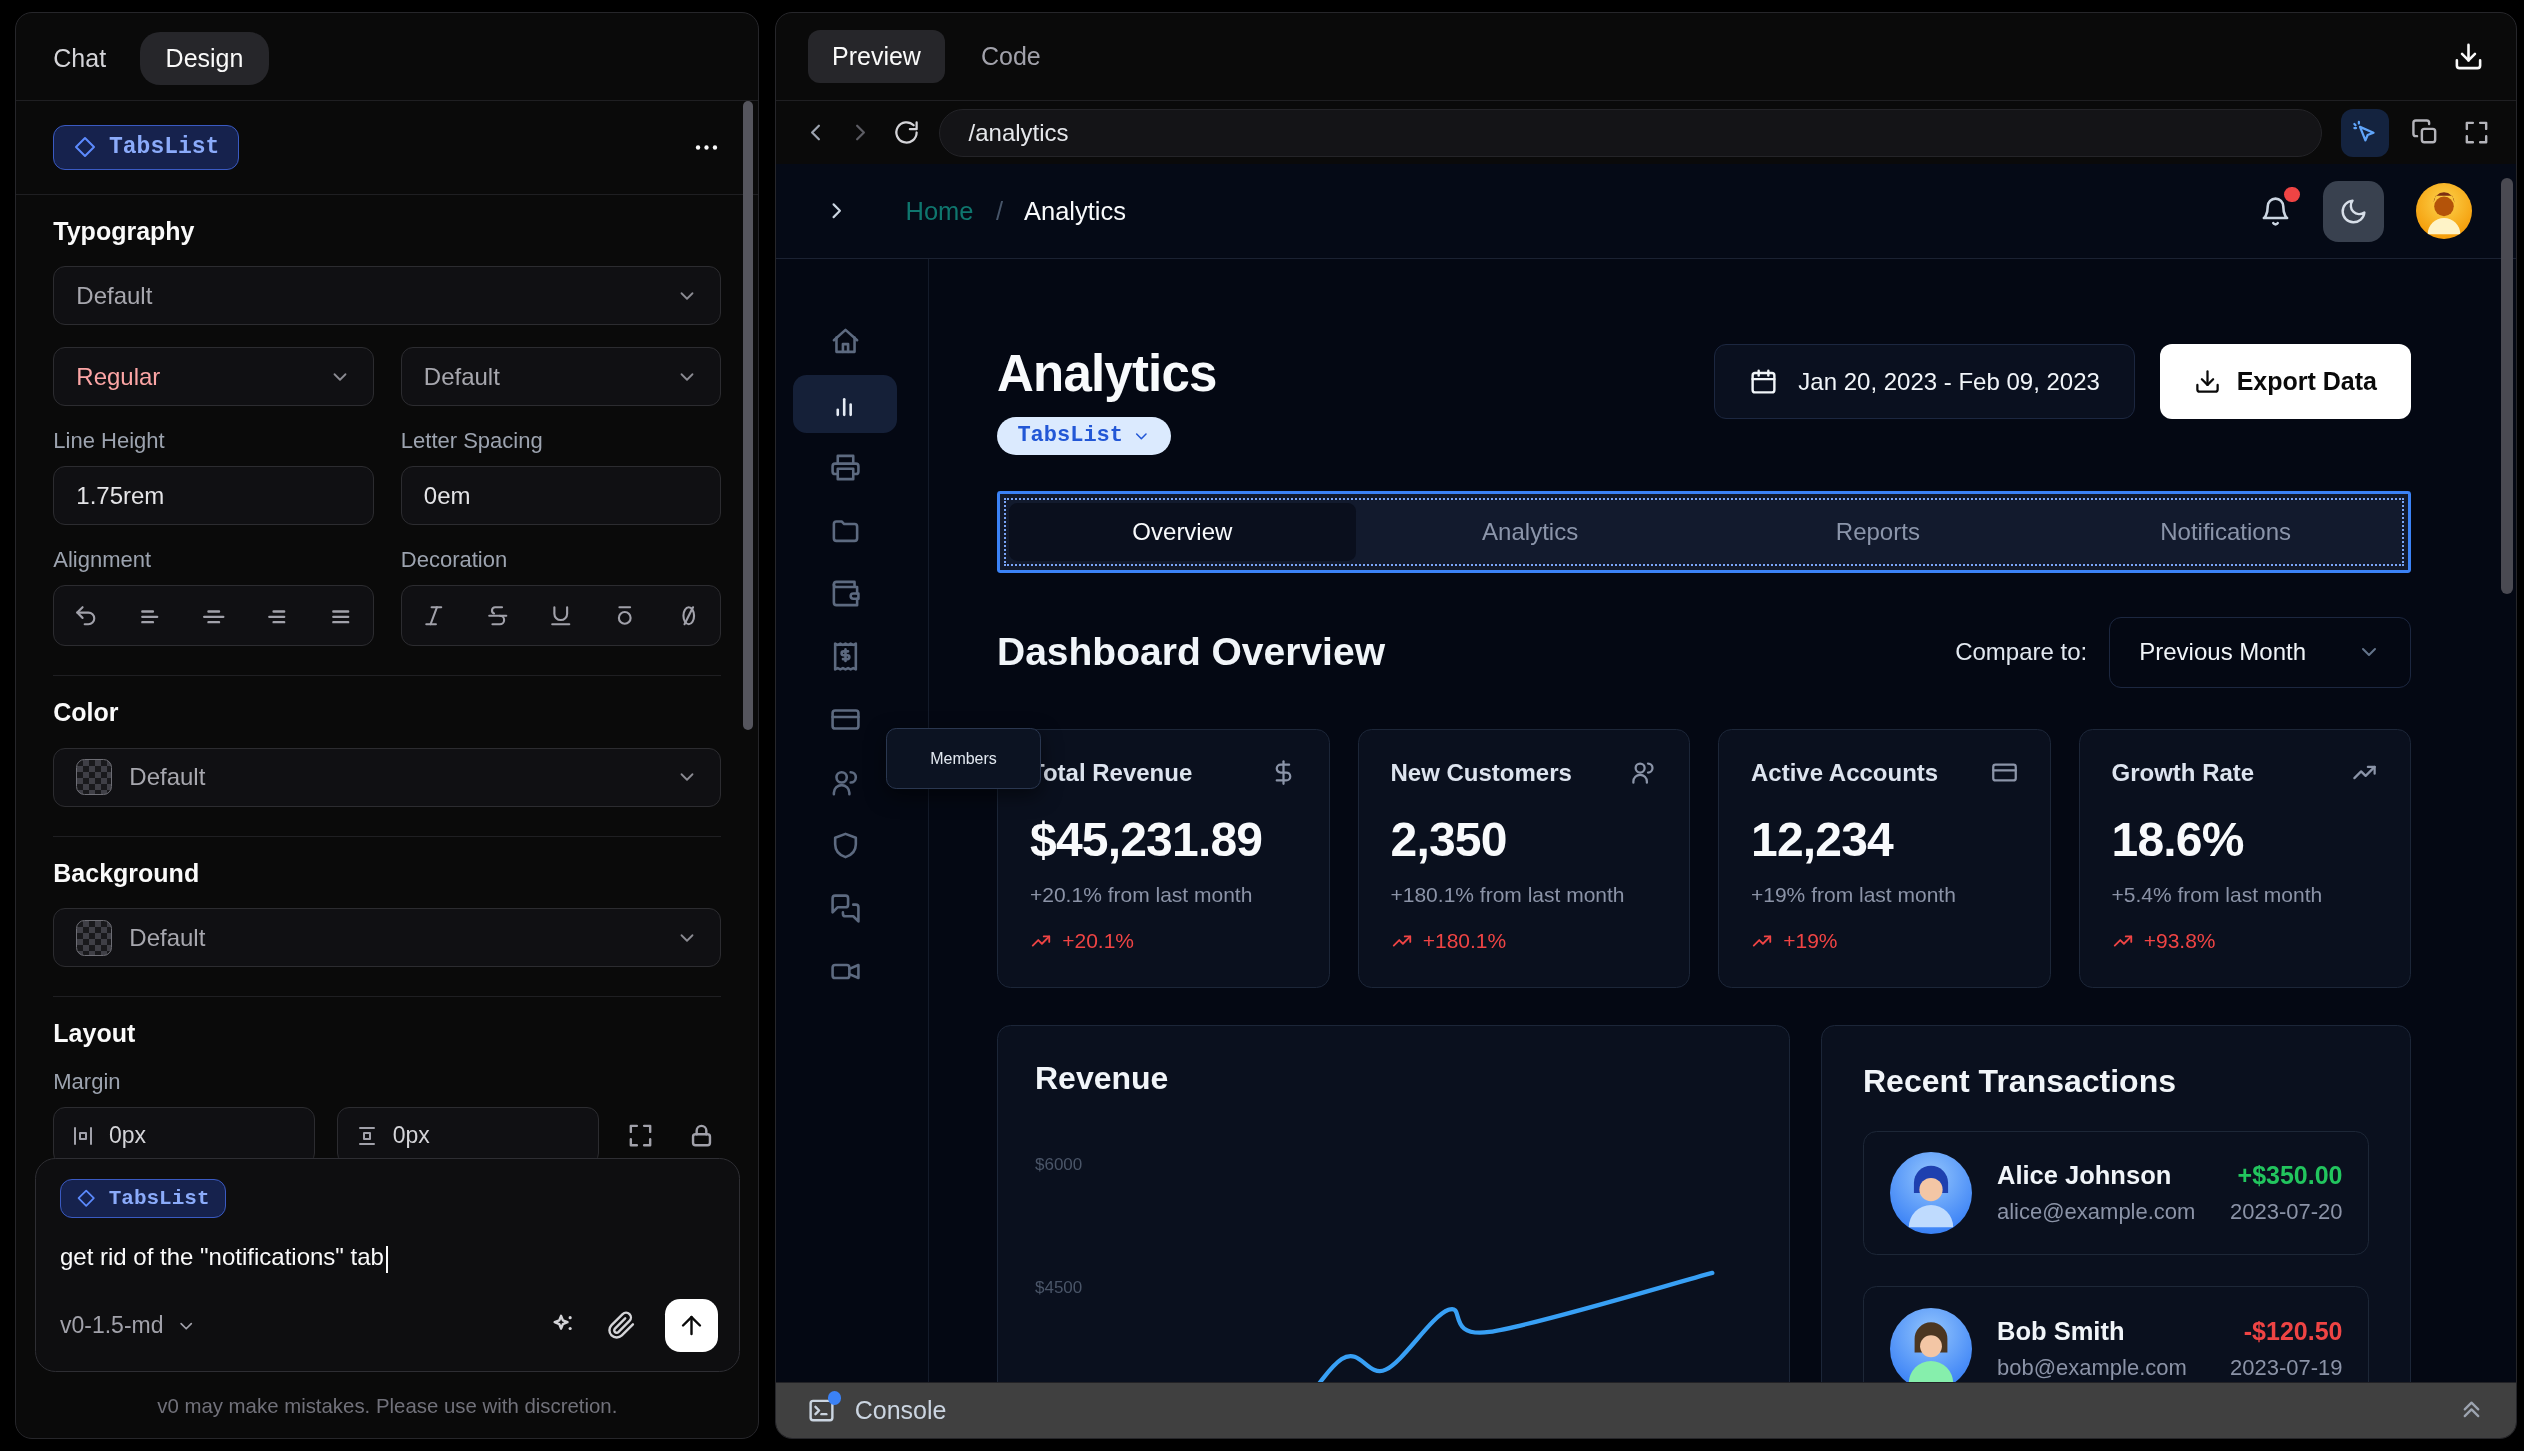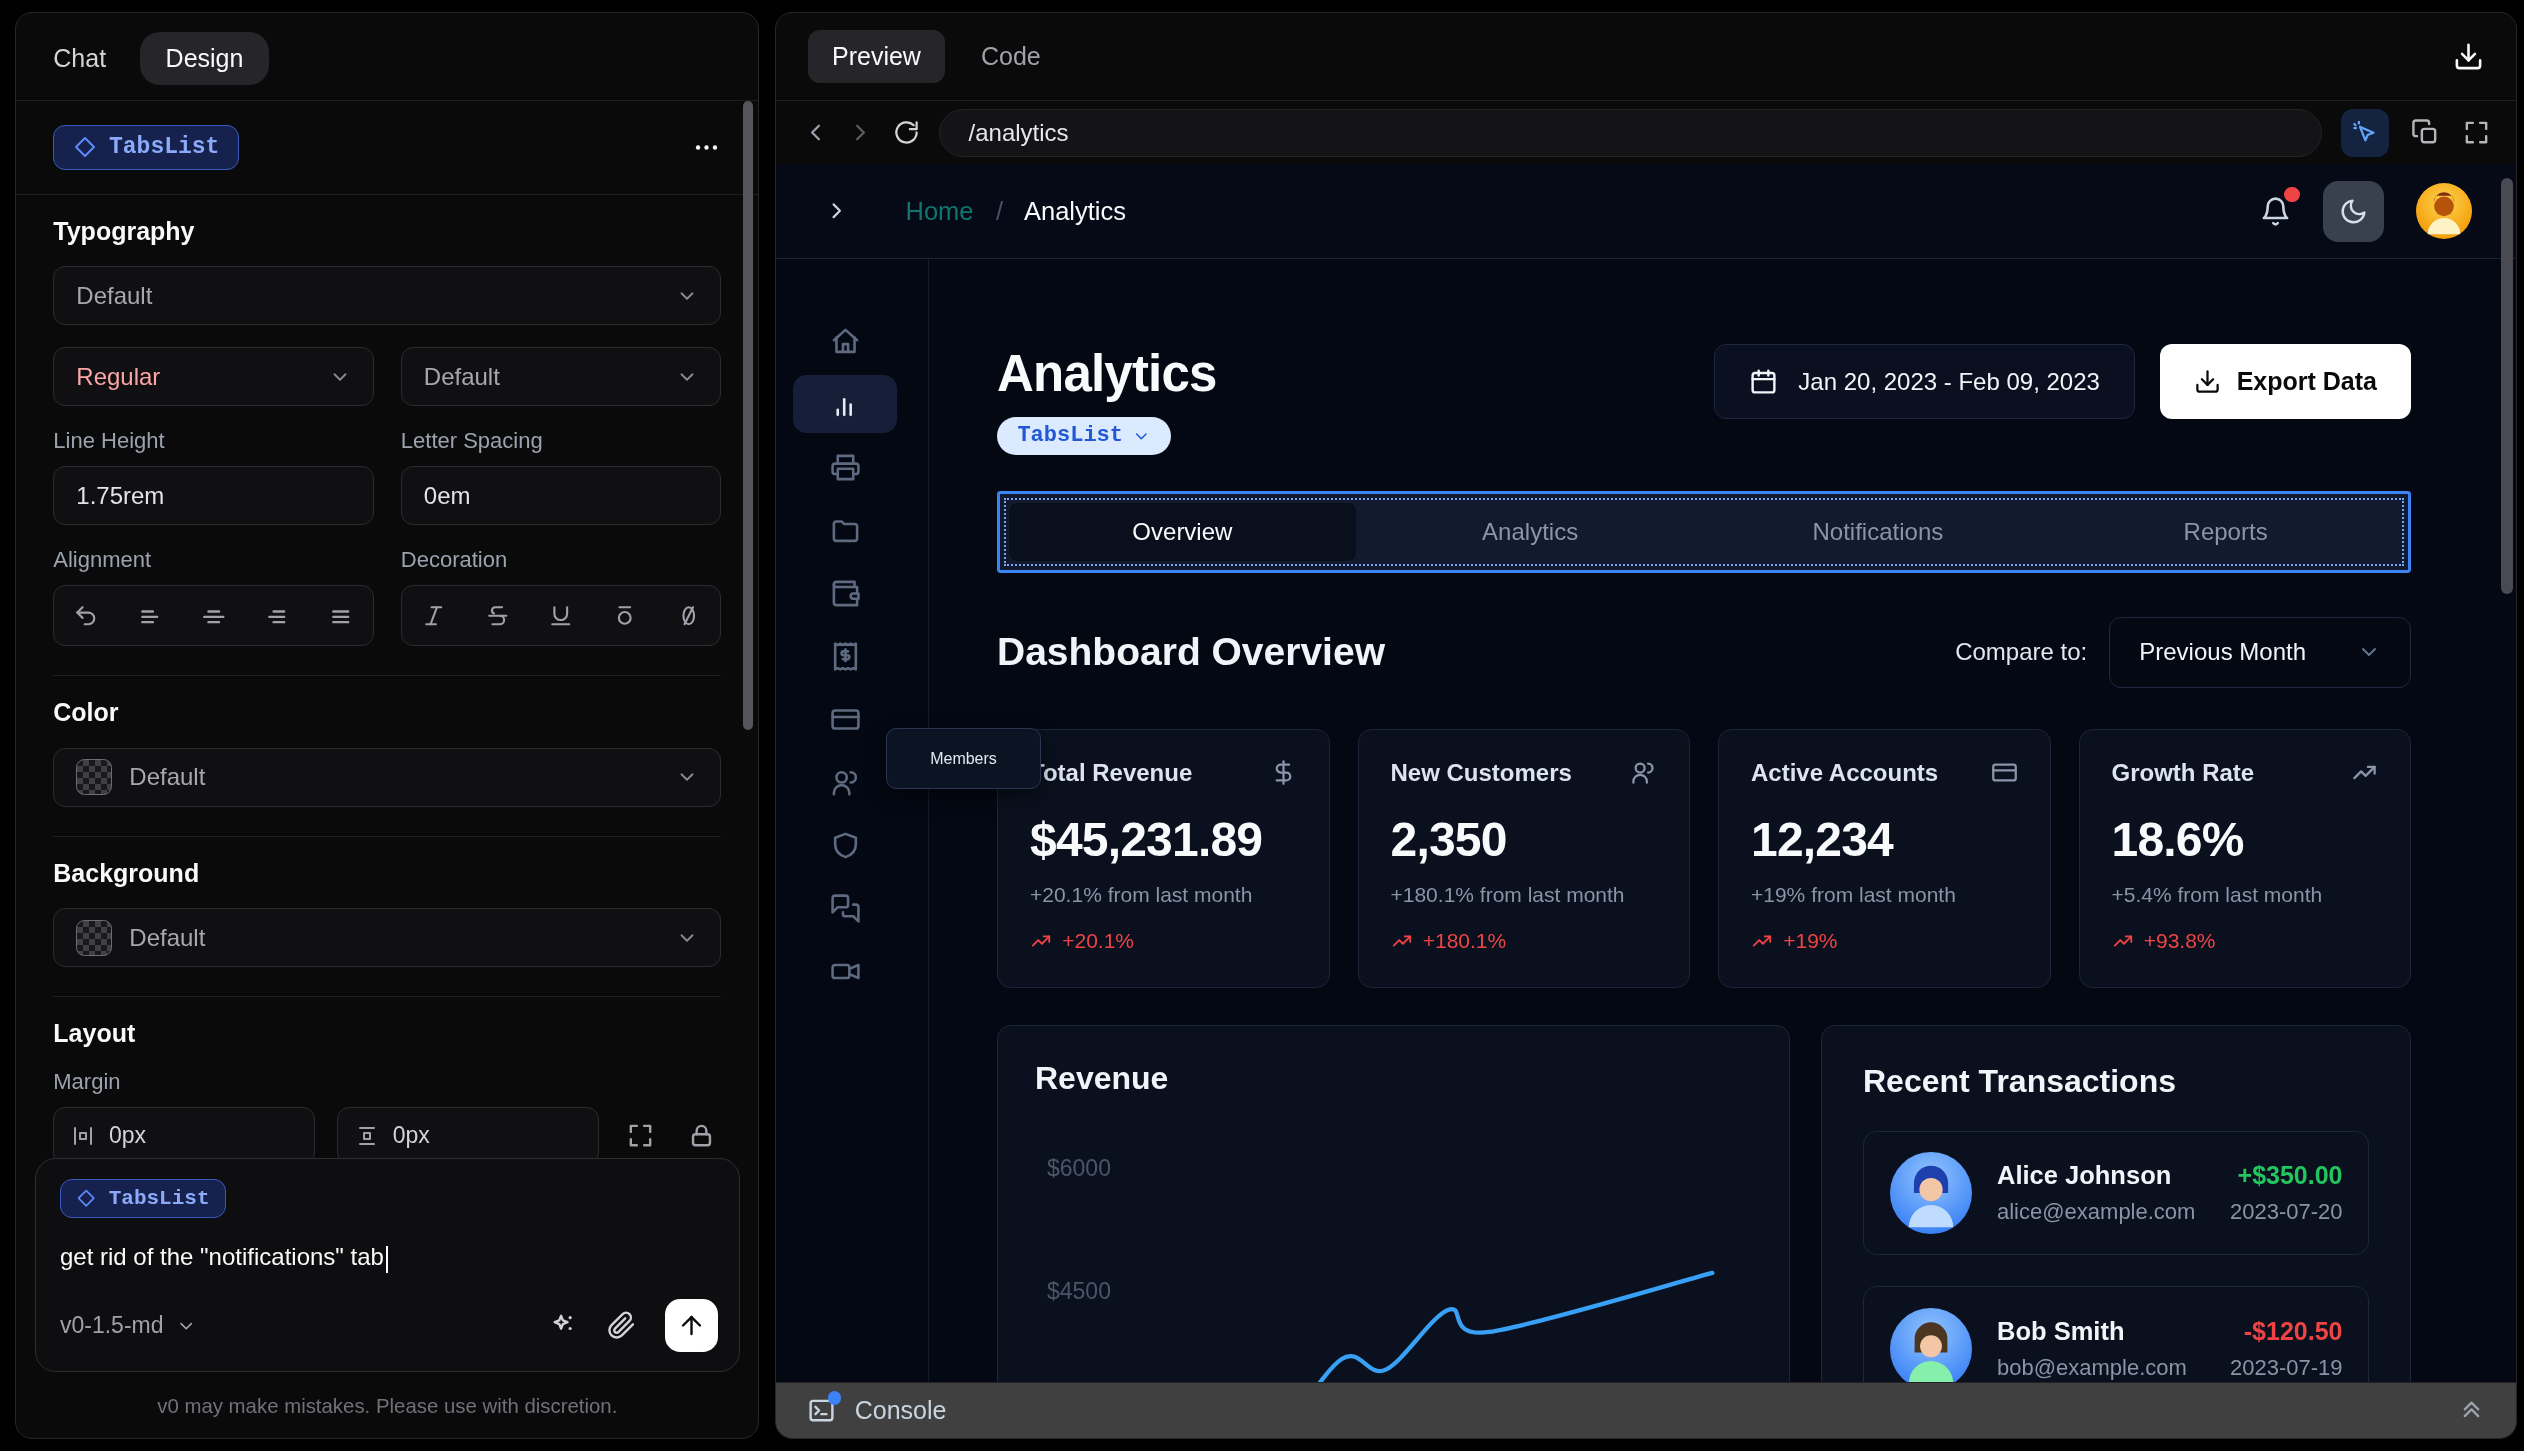--- a/index.html
+++ b/index.html
@@ -101,21 +101,21 @@
   .stat-top { display:flex; align-items:center; justify-content:space-between; }
   .stat-title { font-size:24px; color:#dde4ef; font-weight:bold; }
   .stat-ic { color:#8b94a8; }
   .stat-value { font-size:48px; font-weight:800; color:#f8fafc; margin-top:25.5px; letter-spacing:-0.8px; }
   .stat-change { font-size:21px; color:#8b93a7; margin-top:15.3px; }
   .stat-trend { display:flex; align-items:center; gap:10.2px; font-size:21px; color:#ef4444; margin-top:22px; }
   .charts-row { display:flex; gap:31px; margin-top:37px; }
   .chart-card { width:793px; height:476px; background:#0a101e; border:1.7px solid #1c2638; border-radius:13.6px; padding:34px 25.5px 0 37px; flex:none; }
   .chart-title { font-size:32px; font-weight:800; color:#f1f5f9; }
   .chart-area { position:relative; margin-top:31px; }
-  .ytick { position:absolute; left:0; font-size:23px; color:#4a5568;margin-left:12px; }
+  .ytick { position:absolute; left:0; font-size:17px; color:#4a5568; }
   .line-svg { position:absolute; left:99px; top:0; }
   .tx-card { flex:1; background:#0a101e; border:1.7px solid #1c2638; border-radius:13.6px; padding:37px 41px 0; height:476px; }
   .tx-title { font-size:32px; font-weight:800; color:#f1f5f9; }
   .tx-row { display:flex; align-items:center; gap:25.5px; border:1.7px solid #1d2737; border-radius:13.6px; padding:20.4px 25.5px; margin-top:31px; }
   .tx-avatar { width:82px; height:82px; border-radius:50%; overflow:hidden; flex:none; background:radial-gradient(circle at 50% 30%, #93c5fd, #3b82f6 80%); }
   .tx-info { flex:1; }
   .tx-name { font-size:25.5px; font-weight:bold; color:#f1f5f9; }
   .tx-email { font-size:22px; color:#8b93a7; margin-top:8.5px; }
   .tx-right { text-align:right; }
   .tx-amount { font-size:25px; font-weight:bold; }
@@ -622,22 +622,22 @@
                   </svg>
                 <span>Export Data</span>
               </button>
             </div>
           </div>
 
           <div class="tabsbar-outer">
             <div class="tabsbar">
               <div class="ptab active">Overview</div>
               <div class="ptab">Analytics</div>
+              <div class="ptab">Reports</div>
               <div class="ptab">Notifications</div>
-              <div class="ptab">Reports</div>
             </div>
           </div>
 
           <div class="overview-row">
             <div class="h2">Dashboard Overview</div>
             <div class="compare">
               <span class="compare-label">Compare to:</span>
               <div class="compare-select">
                 <span>Previous Month</span>
                 <span class="chev">

